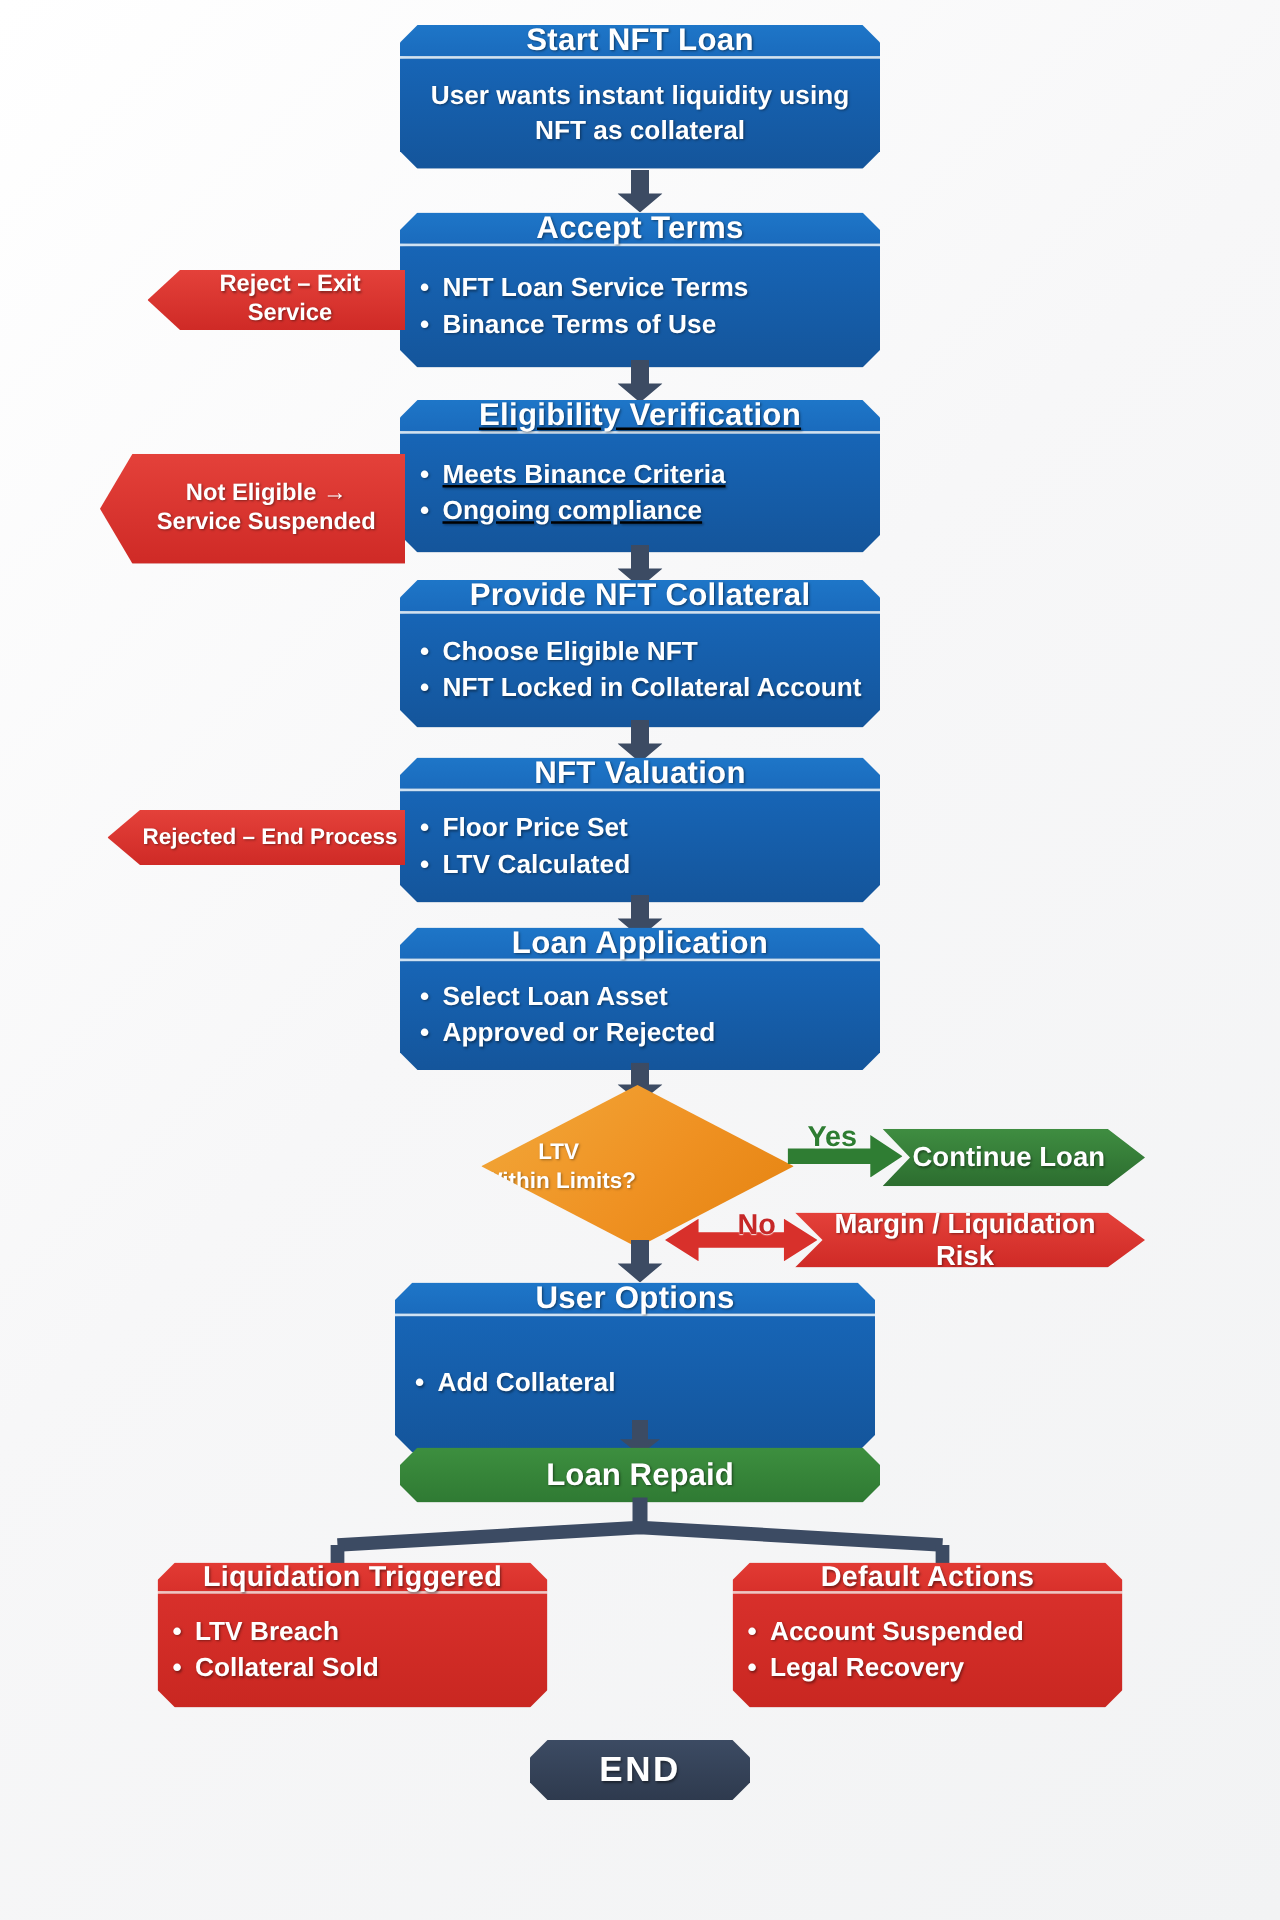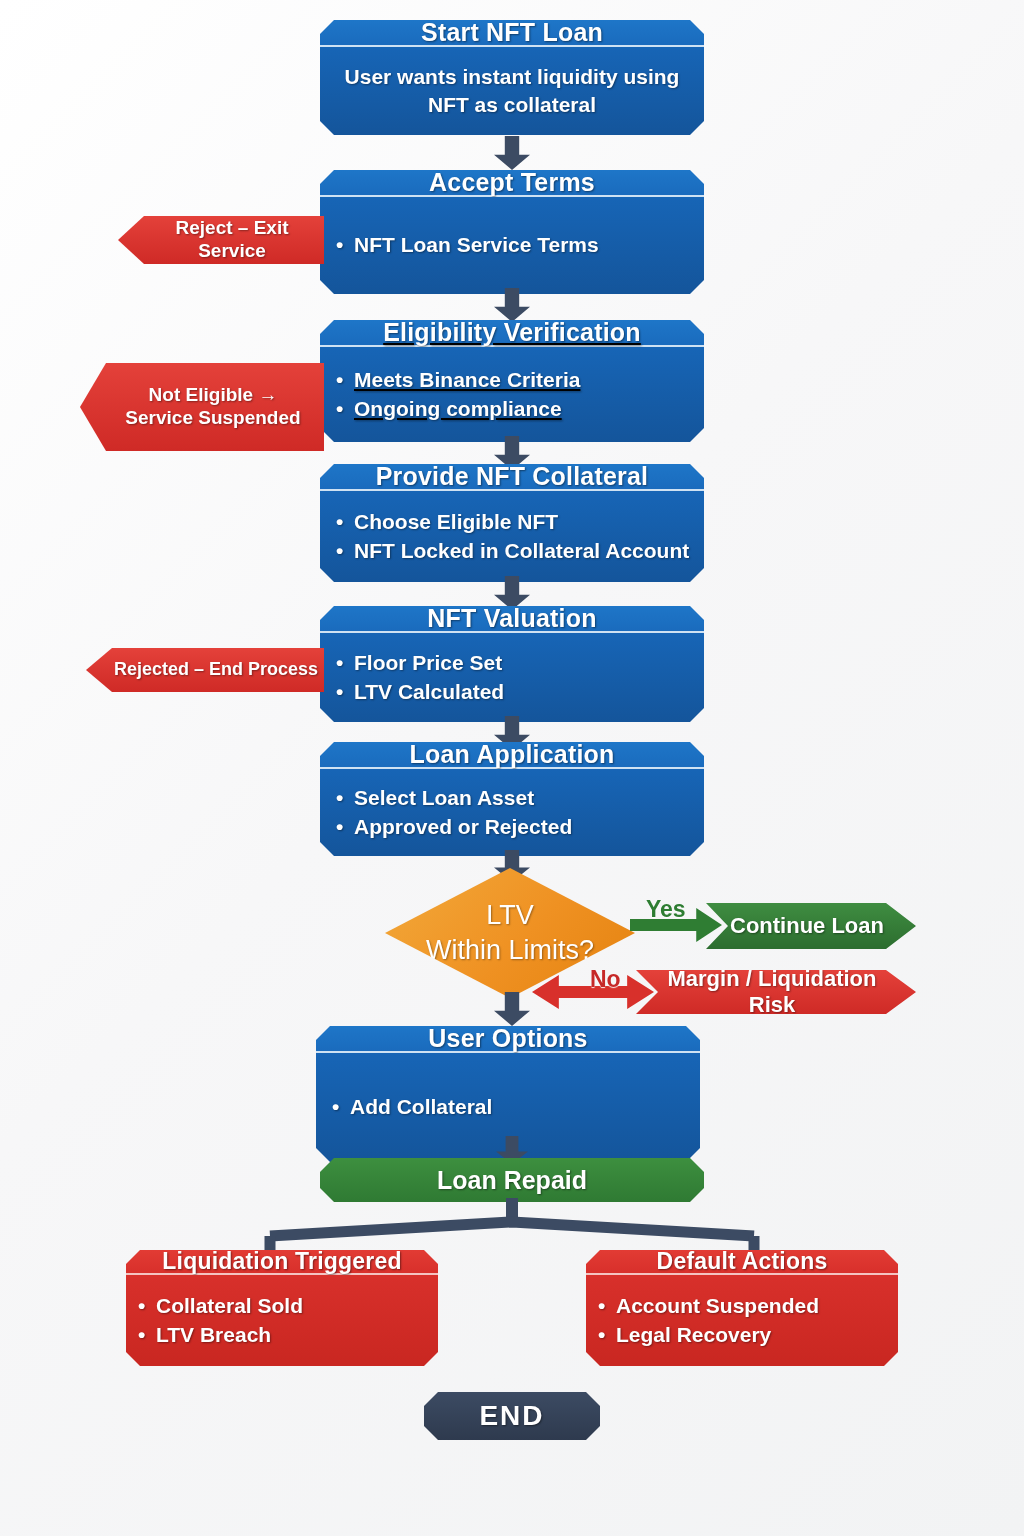--- a/index.html
+++ b/index.html
@@ -154,25 +154,25 @@
   .banner-right.green { background: linear-gradient(180deg, #3f8d41 0%, #2c6d2f 100%); font-size: 22px; }
   .banner-right.red   { background: linear-gradient(180deg, #e4413a 0%, #cf2a26 100%); font-size: 22px; }
 
   
   .diamond {
     position: absolute;
     background: linear-gradient(135deg, #f2a93b 0%, #ef9122 55%, #e4820f 100%);
     clip-path: polygon(50% 0, 100% 50%, 50% 100%, 0 50%);
     display: flex;
     align-items: center;
-    justify-content: center;
+    justify-content: flex-start;
     text-align: center;
     color: #fff;
-    font-weight: normal;
-    font-size: 27px;
+    font-weight: bold;
+    font-size: 18px;
     line-height: 1.28;
     text-shadow: 1px 1px 2px rgba(0,0,0,0.35);
     filter: drop-shadow(2px 3px 3px rgba(0,0,0,0.22));
   }
   .arrow-down {
     position: absolute;
     background: #3c4b63;
     clip-path: polygon(30% 0, 70% 0, 70% 55%, 100% 55%, 50% 100%, 0 55%, 30% 55%);
     filter: drop-shadow(1px 2px 2px rgba(0,0,0,0.2));
   }
@@ -207,20 +207,21 @@
     <div class="hdr">Start NFT Loan</div>
     <div class="body plain">User wants instant liquidity using NFT as collateral</div>
   </div>
   <div class="arrow-down" style="left:494px; top:136px; width:36px; height:34px;"></div>
 
   <div class="node oct proc" style="left:320px; top:170px; width:384px; height:124px;">
     <div class="hdr">Accept Terms</div>
     <div class="body">
       <ul>
         <li>NFT Loan Service Terms</li>
+        <li>Binance Terms of Use</li>
       </ul>
     </div>
   </div>
   <div class="banner-left" style="left:118px; top:216px; width:206px; height:48px; font-size:19px;">Reject – Exit Service</div>
   <div class="arrow-down" style="left:494px; top:288px; width:36px; height:34px;"></div>
 
   <div class="node oct proc" style="left:320px; top:320px; width:384px; height:122px;text-decoration:underline;">
     <div class="hdr">Eligibility Verification</div>
     <div class="body">
       <ul>
@@ -302,22 +303,22 @@
     <path d="M512 0 L512 24" stroke="#3c4b63" stroke-width="12" fill="none"></path>
     <path d="M270 38 L512 24 L754 38" stroke="#3c4b63" stroke-width="11" fill="none" stroke-linejoin="round"></path>
     <path d="M270 38 L270 54" stroke="#3c4b63" stroke-width="11" fill="none"></path>
     <path d="M754 38 L754 54" stroke="#3c4b63" stroke-width="11" fill="none"></path>
   </svg>
 
   <div class="node oct proc red" style="left:126px; top:1250px; width:312px; height:116px;">
     <div class="hdr">Liquidation Triggered</div>
     <div class="body" style="padding-left:30px;">
       <ul>
+        <li>LTV Breach</li>
         <li>Collateral Sold</li>
-        <li>LTV Breach</li>
       </ul>
     </div>
   </div>
 
   <div class="node oct proc red" style="left:586px; top:1250px; width:312px; height:116px;">
     <div class="hdr">Default Actions</div>
     <div class="body" style="padding-left:30px;">
       <ul>
         <li>Account Suspended</li>
         <li>Legal Recovery</li>

